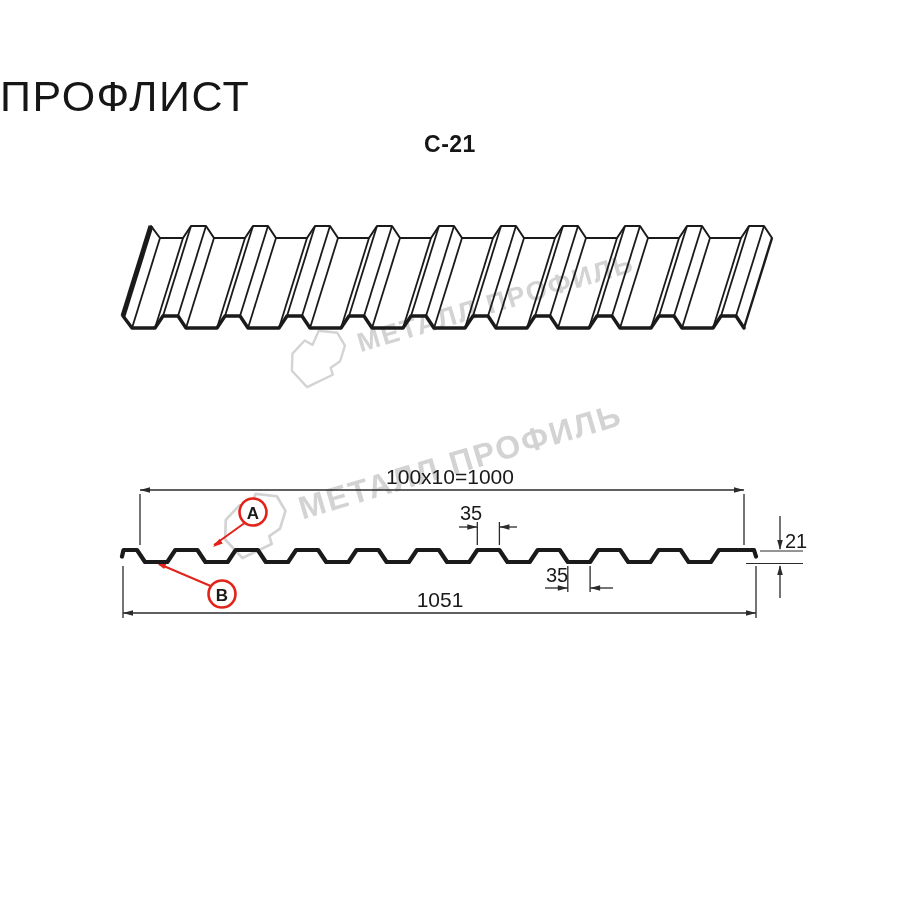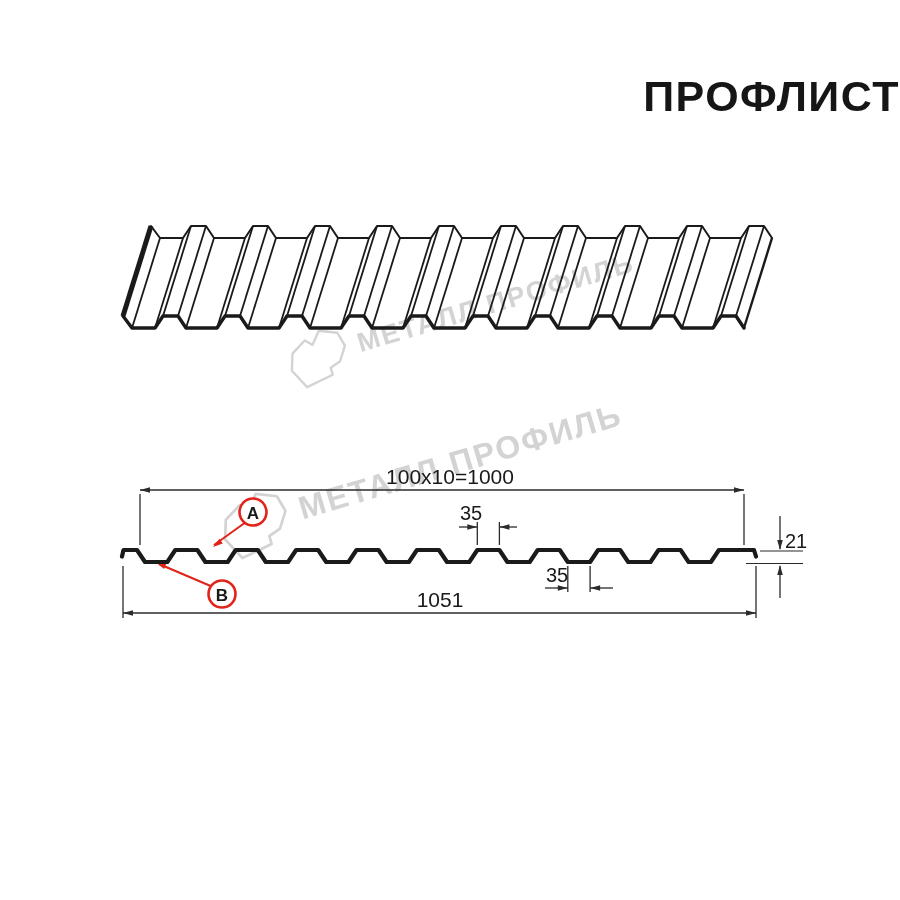--- a/index.html
+++ b/index.html
@@ -1,19 +1,19 @@
 <!DOCTYPE html>
 <html><head>
 <meta charset="utf-8">
 <style>
   html,body{margin:0;padding:0;background:#fff;}
   .page{position:relative;width:900px;height:900px;background:#ffffff;overflow:hidden;
         font-family:"Liberation Sans", sans-serif;color:#1a1a1a;}
-  .title{position:absolute;left:0;right:0;top:72px;text-align:right;
-         font-size:43px;font-weight:bold;letter-spacing:1.5px;color:#161616;}
+  .title{position:absolute;left:0;right:0;top:72px;text-align:left;
+         font-size:43px;font-weight:normal;letter-spacing:1.5px;color:#161616;}
   .subtitle{position:absolute;left:0;right:0;top:131px;text-align:center;
          font-size:23px;font-weight:bold;letter-spacing:0.5px;color:#161616;}
   .footer-note{position:absolute;left:0;right:0;top:798px;text-align:center;
          font-size:22px;font-weight:bold;letter-spacing:0.8px;color:#1c1c1c;}
   .watermark{position:absolute;display:flex;align-items:center;gap:9px;
          transform:rotate(-16.5deg);transform-origin:0 50%;z-index:0;
          color:#d3d3d3;font-weight:bold;white-space:nowrap;pointer-events:none;}
   .wm1{left:286px;top:336px;font-size:27px;letter-spacing:2px;}
   .wm2{left:218px;top:500px;font-size:32px;letter-spacing:2px;}
   .wm-logo{flex:0 0 auto;}
@@ -24,20 +24,21 @@
   #section-svg{top:440px;}
   #section-svg text{font-family:"Liberation Sans", sans-serif;fill:#1a1a1a;}
   #section-svg text.redlab{font-weight:bold;}
 </style>
 </head>
 <body>
 
 <div class="page">
 
   <div class="title">ПРОФЛИСТ</div>
+  <div class="subtitle">С-21</div>
 
   <div class="watermark wm1">
     <svg class="wm-logo" viewBox="0 0 70 64">
       <polygon points="3,40 9,22 26,12 33,19 44,6 63,14 67,30 57,45 45,49 45,57 14,62" fill="none" stroke="#d3d3d3" stroke-width="2.6" stroke-linejoin="round"></polygon>
     </svg>
     <span>МЕТАЛЛ ПРОФИЛЬ</span>
   </div>
 
   <div class="watermark wm2">
     <svg class="wm-logo" viewBox="0 0 70 64">

